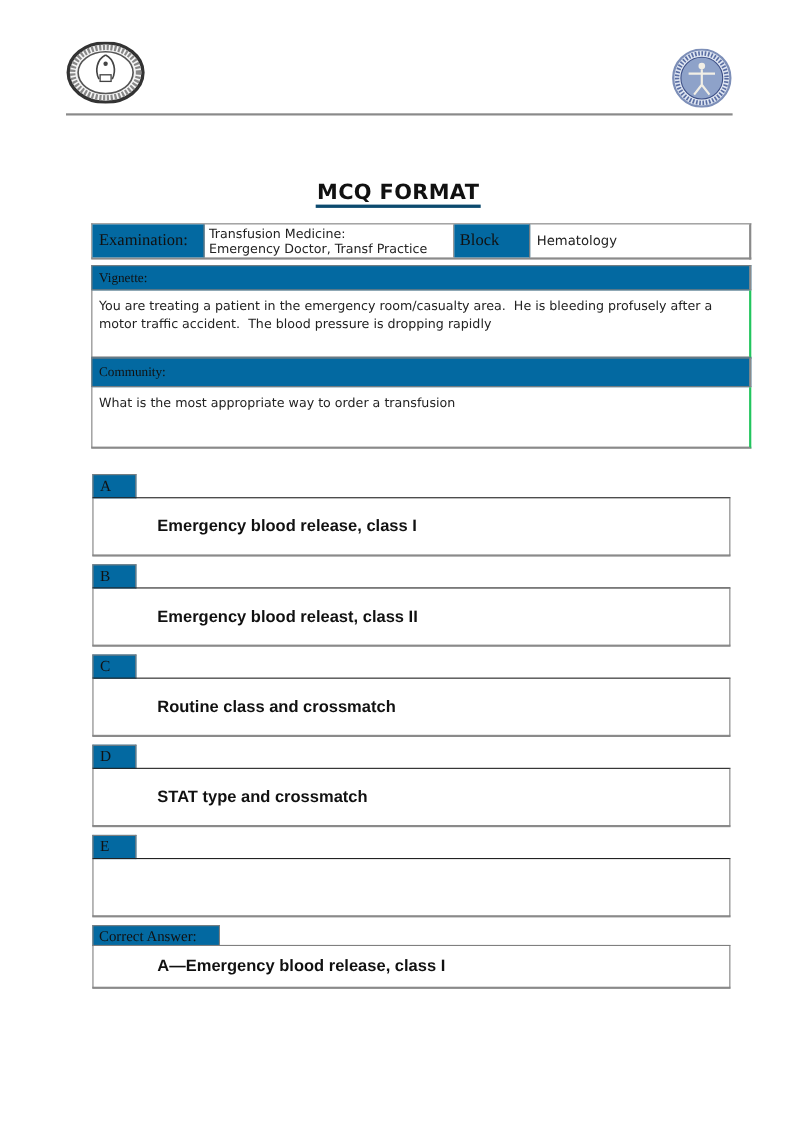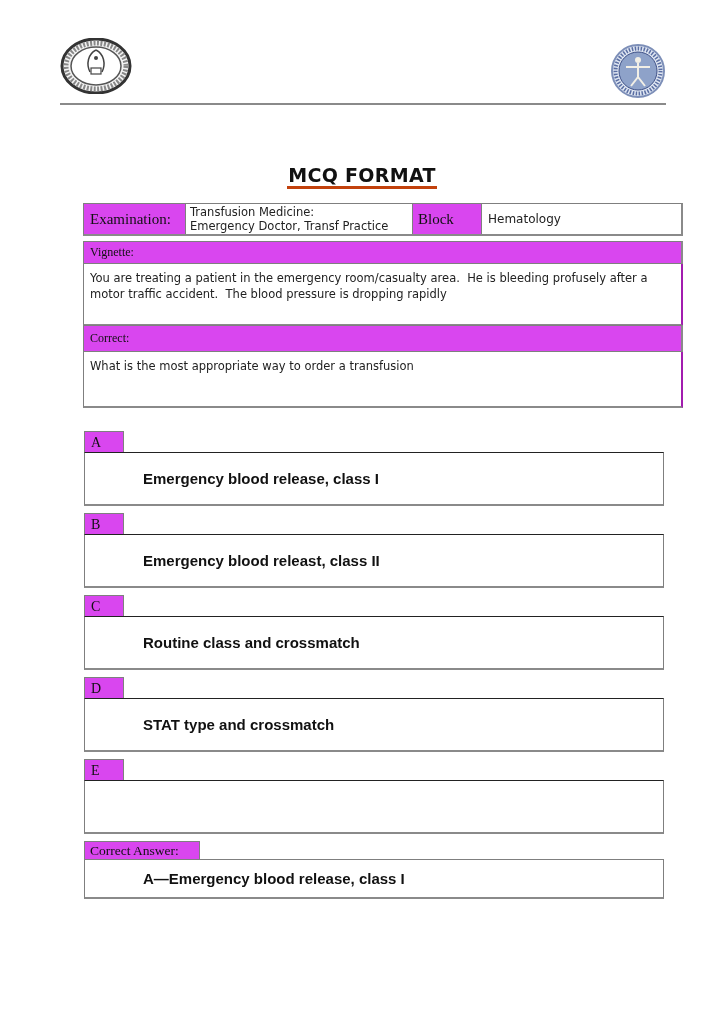--- a/index.html
+++ b/index.html
@@ -1,32 +1,32 @@
 <!DOCTYPE html>
 <html><head>
 <meta charset="utf-8">
 <style>
   html, body { margin: 0; padding: 0; background: #ffffff; }
   body { width: 724px; height: 1024px; position: relative; overflow: hidden; font-family: "DejaVu Sans", sans-serif; color: #111; }
   .abs { position: absolute; box-sizing: border-box; }
   .logo { border-radius: 50%; }
   .hr { left: 60px; top: 103px; width: 606px; height: 2px; background: #8a8a8a; }
   .title { left: 0; top: 164px; width: 724px; text-align: center; font-family: "DejaVu Sans", sans-serif; font-weight: bold; font-size: 19px; letter-spacing: 0.3px; color: #111; }
-  .title span { display: inline-block; border-bottom: 3px solid #c2410c; line-height: 22px; padding: 0 1px; }
+  .title span { display: inline-block; border-bottom: 3px solid #0c4a6e; line-height: 22px; padding: 0 1px; }
   .serif { font-family: "Liberation Serif", serif; }
   .sans { font-family: "DejaVu Sans", sans-serif; }
-  .yellow { background: #d946ef; }
+  .yellow { background: #0369a1; }
   .exam-table { left: 83px; top: 203px; width: 600px; height: 33px; display: flex; border: 1px solid #7f7f7f; border-right: 2px solid #8a8a8a; border-bottom: 2px solid #8a8a8a; }
   .exam-table > div { box-sizing: border-box; height: 100%; display: flex; align-items: center; }
   .exam-label { width: 102px; padding-left: 6px; font-size: 15px; border-right: 1px solid #7f7f7f; }
   .exam-value { width: 227px; padding-left: 4px; font-size: 11.5px; line-height: 14px; border-right: 1px solid #7f7f7f; color: #222; }
   .block-label { width: 69px; padding-left: 5px; font-size: 15px; border-right: 1px solid #7f7f7f; }
   .block-value { flex: 1; padding-left: 6px; font-size: 12px; color: #222; }
   .sec-head { left: 83px; width: 600px; padding-left: 6px; font-size: 12px; border: 1px solid #7f7f7f; border-right: 2px solid #8a8a8a; display: flex; align-items: center; }
-  .sec-body { left: 83px; width: 600px; padding: 6px 0 0 6px; font-size: 11.5px; line-height: 16px; border: 1px solid #7f7f7f; border-top: none; border-right: 2px solid #a21caf; border-bottom: 2px solid #8a8a8a; color: #222; }
+  .sec-body { left: 83px; width: 600px; padding: 6px 0 0 6px; font-size: 11.5px; line-height: 16px; border: 1px solid #7f7f7f; border-top: none; border-right: 2px solid #22c55e; border-bottom: 2px solid #8a8a8a; color: #222; }
   .opt-tab { left: 84px; width: 40px; height: 22px; padding-left: 6px; font-size: 14px; border: 1px solid #7f7f7f; border-bottom: none; display: flex; align-items: center; }
   .opt-box { left: 84px; width: 580px; height: 54px; border: 1px solid #7f7f7f; border-top: 1px solid #222; border-bottom: 2px solid #8a8a8a; display: flex; align-items: center; padding-left: 58px; font-family: "Liberation Sans", sans-serif; font-weight: bold; font-size: 15px; color: #111; }
   .ans-tab { left: 84px; top: 841px; width: 116px; height: 19px; padding-left: 5px; font-size: 13.5px; border: 1px solid #7f7f7f; border-bottom: none; display: flex; align-items: center; }
   .ans-box { left: 84px; top: 859px; width: 580px; height: 40px; border: 1px solid #7f7f7f; border-bottom: 2px solid #8a8a8a; display: flex; align-items: center; padding-left: 58px; font-family: "Liberation Sans", sans-serif; font-weight: bold; font-size: 15px; color: #111; }
 </style>
 </head>
 <body>
 
 <div class="abs logo" style="left:60px; top:38px; width:72px; height:56px;">
   <svg width="72" height="56" viewBox="0 0 72 56">
@@ -63,21 +63,21 @@
   <div class="block-label yellow serif">Block</div>
   <div class="block-value sans">Hematology</div>
 </div>
 
 <div class="abs sec-head yellow serif" style="top:241px; height:23px;">Vignette:</div>
 <div class="abs sec-body sans" style="top:264px; height:62px;">
   <div style="white-space:pre;">You are treating a patient in the emergency room/casualty area.  He is bleeding profusely after a</div>
   <div style="white-space:pre;">motor traffic accident.  The blood pressure is dropping rapidly</div>
 </div>
 
-<div class="abs sec-head yellow serif" style="top:325px; height:27px; border-top:1px solid #7f7f7f;">Correct:</div>
+<div class="abs sec-head yellow serif" style="top:325px; height:27px; border-top:1px solid #7f7f7f;">Community:</div>
 <div class="abs sec-body sans" style="top:352px; height:56px;">What is the most appropriate way to order a transfusion</div>
 
 <div class="abs opt-tab yellow serif" style="top:431px;">A</div>
 <div class="abs opt-box" style="top:452px;">
     <span>Emergency blood release, class I</span>
   </div>
 
 <div class="abs opt-tab yellow serif" style="top:513px;">B</div>
 <div class="abs opt-box" style="top:534px;">
     <span>Emergency blood releast, class II</span>

